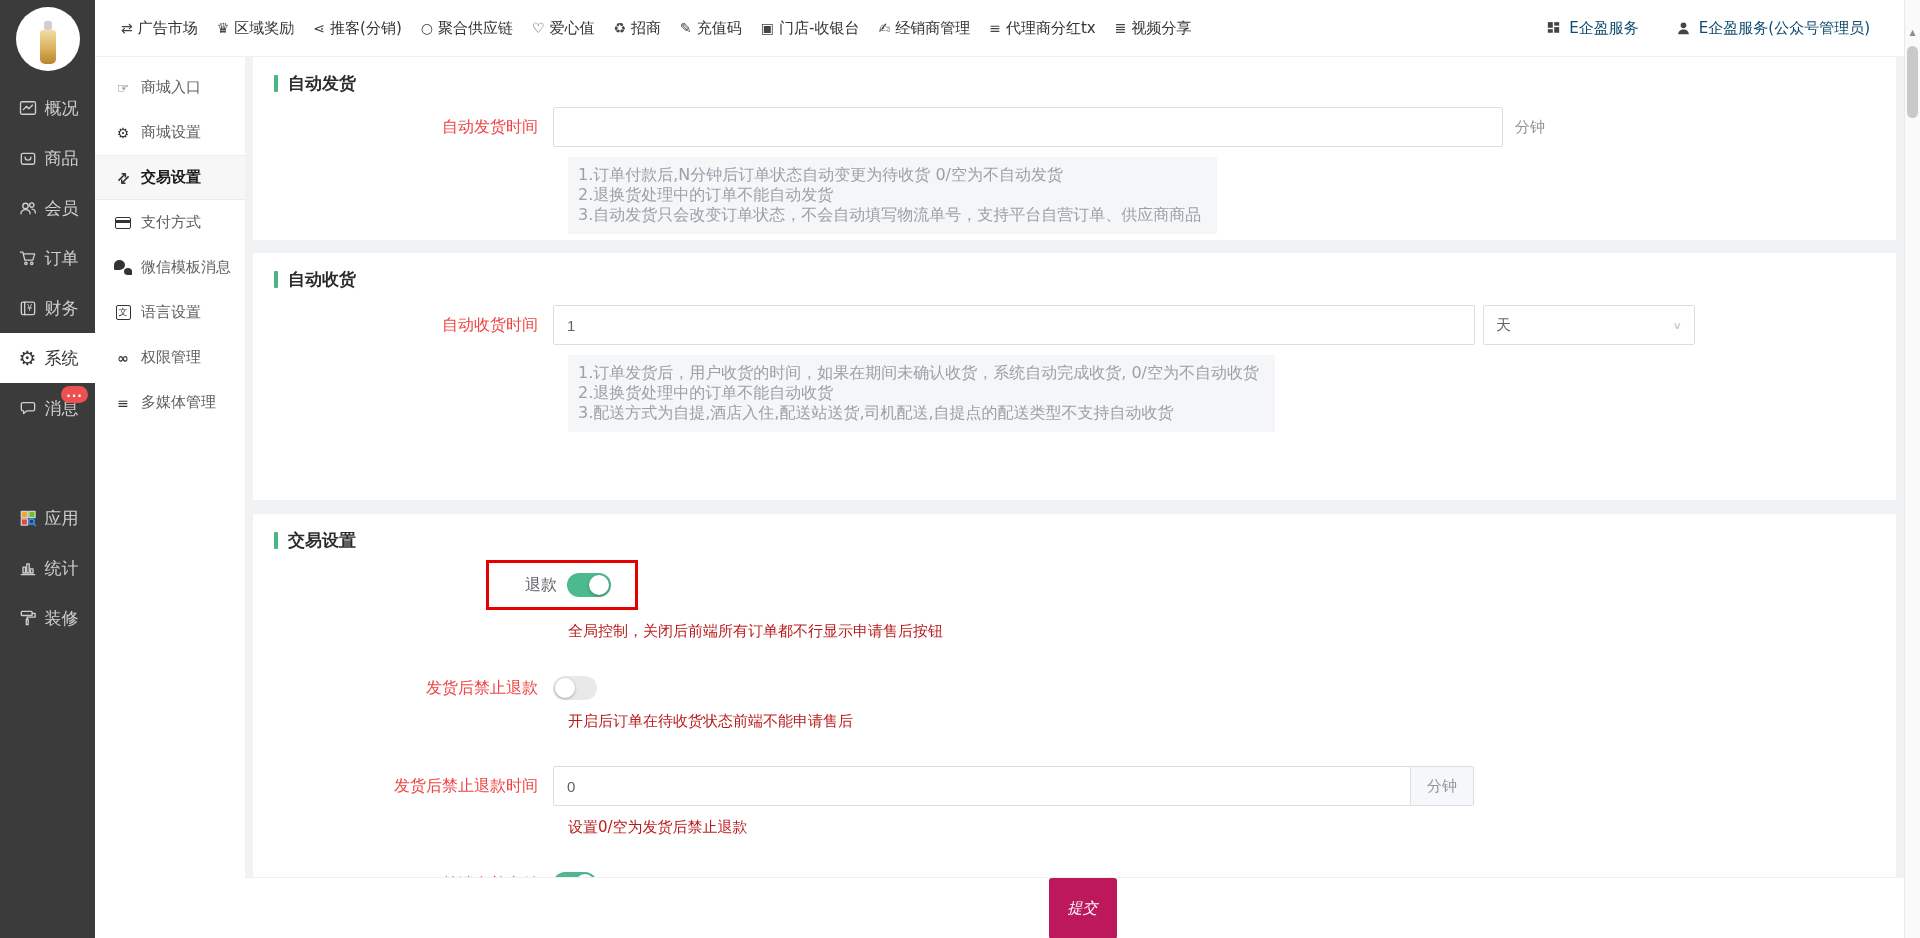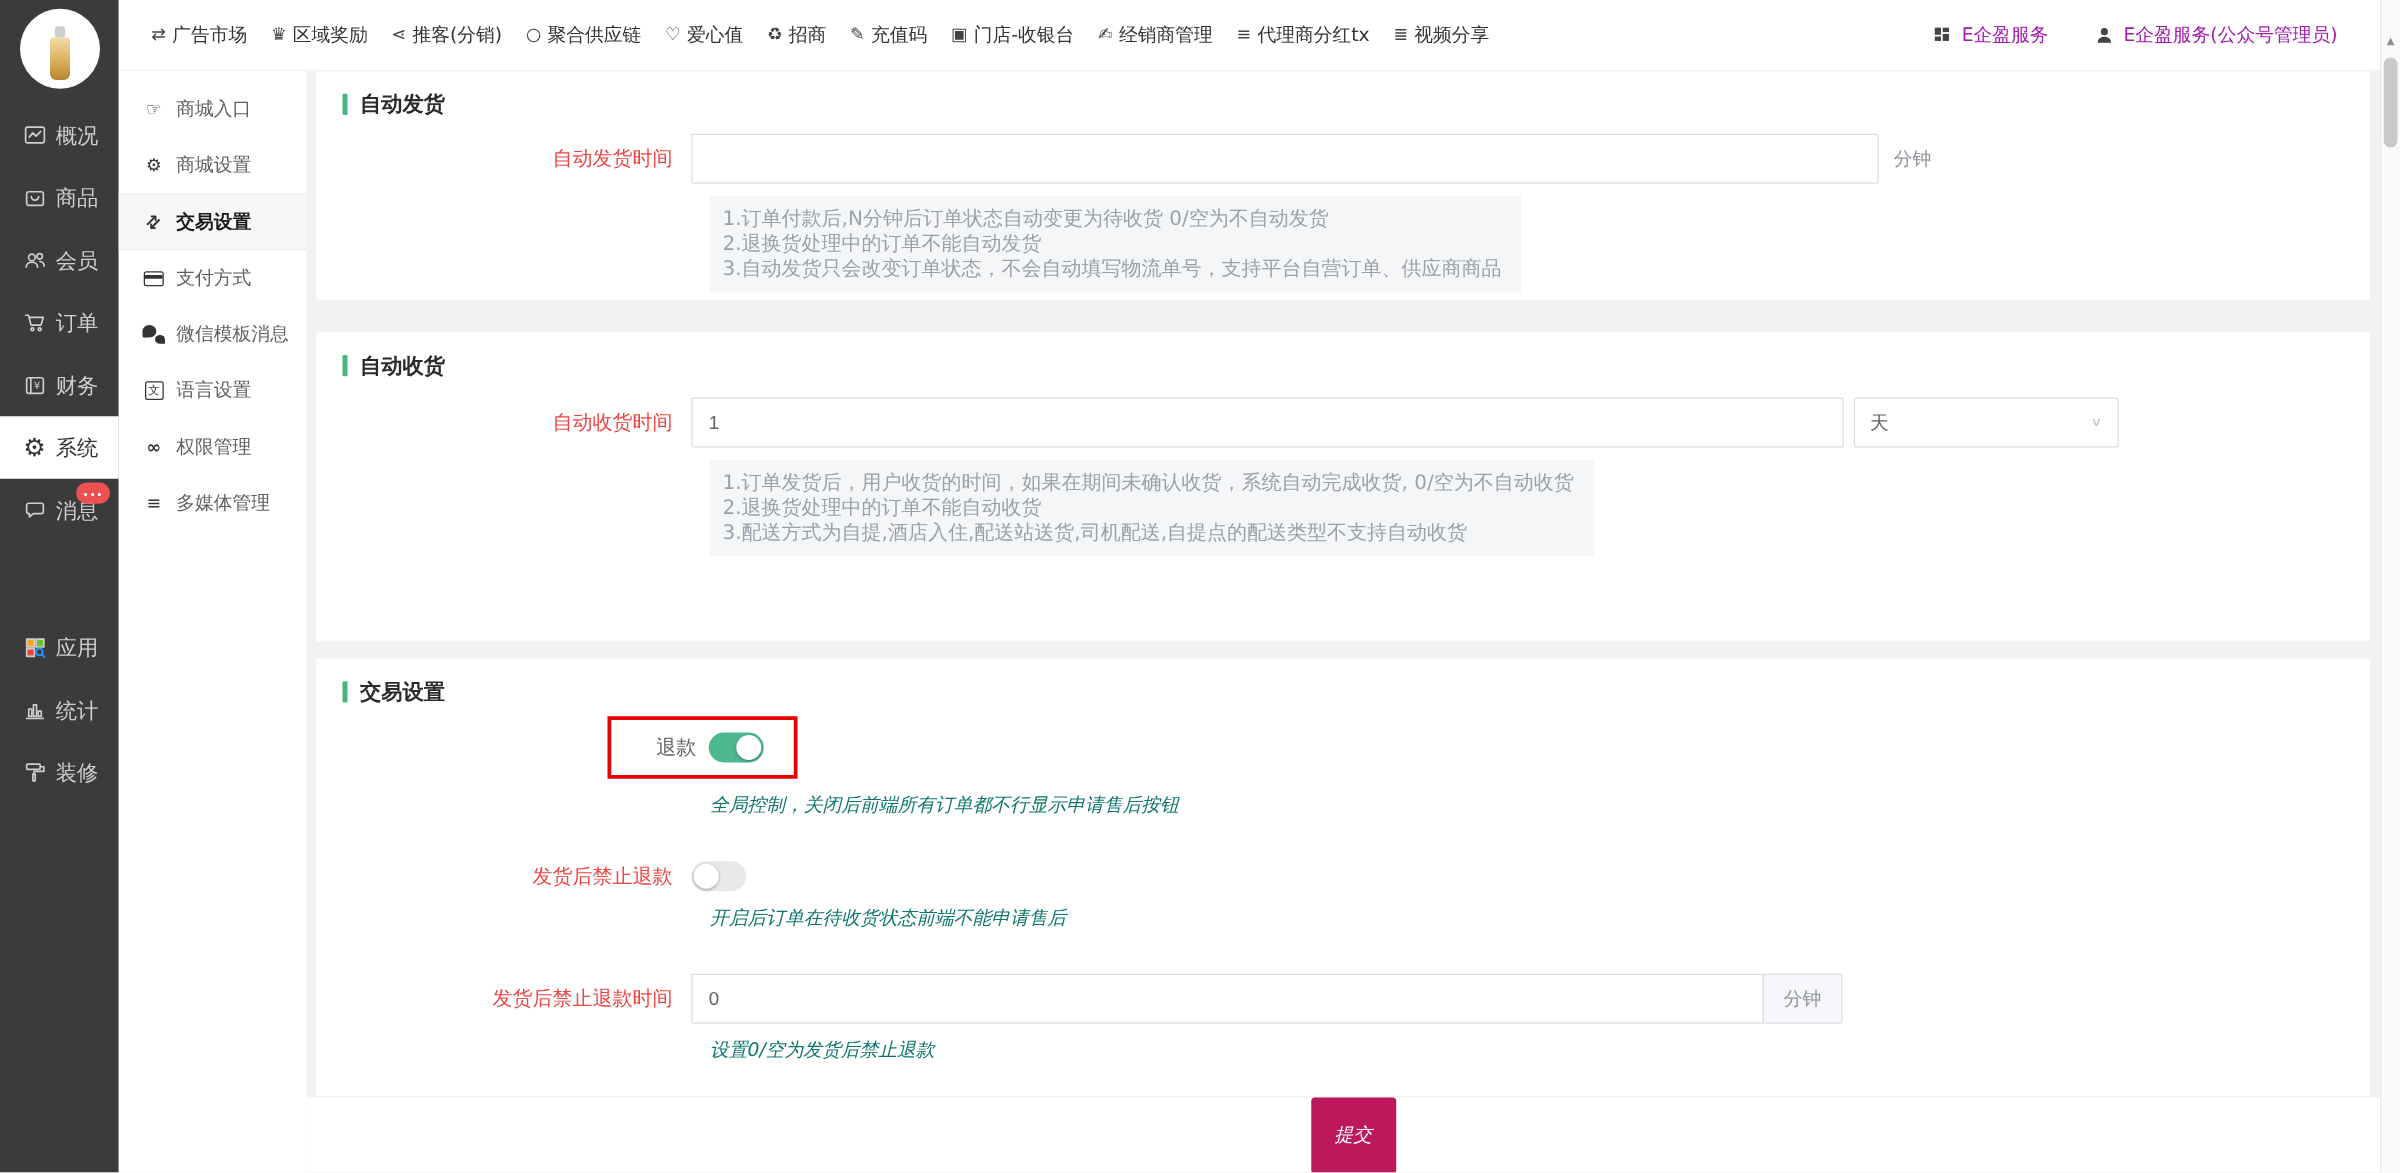--- a/index.html
+++ b/index.html
@@ -29,21 +29,21 @@
                min-width:27px; height:17px; font-size:12px; line-height:12px; text-align:center;
                letter-spacing:1px; padding-top:1px; font-weight:bold; }
   .side-gap { height:60px; }
   
   .right-col { flex:1; display:flex; flex-direction:column; min-width:0; }
   .topbar { height:57px; background:#fff; border-bottom:1px solid #f0f0f0; flex-shrink:0;
             display:flex; align-items:center; padding:0 50px 0 26px; gap:19px; }
   .nav-item { display:flex; align-items:center; gap:5px; font-size:15px; color:#333; white-space:nowrap; cursor:pointer; }
   .nav-item .nic { font-size:14px; color:#444; }
   .topbar-right { margin-left:auto; display:flex; gap:36px; align-items:center; }
-  .tr-item { display:flex; align-items:center; gap:7px; font-size:15px; color:#a21caf; white-space:nowrap; cursor:pointer; }
+  .tr-item { display:flex; align-items:center; gap:7px; font-size:15px; color:#0c4a6e; white-space:nowrap; cursor:pointer; }
   .tr-item svg { width:17px; height:17px; fill:#444; }
   
   .body-row { flex:1; display:flex; min-height:0; }
   .subnav { width:150px; background:#fff; flex-shrink:0; padding-top:8px; }
   .sub-item { height:45px; display:flex; align-items:center; padding-left:19px; gap:9px;
               font-size:15px; color:#5f5f5f; cursor:pointer; white-space:nowrap; }
   .sub-item .sic { width:18px; display:flex; align-items:center; justify-content:center; font-size:14px; color:#333; flex-shrink:0; }
   .sub-item.active { background:#f7f7f7; border-top:1px solid #ececec; border-bottom:1px solid #ececec;
                      color:#1a1a1a; font-weight:bold; }
   .rot45 { transform:rotate(-45deg); display:inline-block; }
@@ -51,42 +51,42 @@
   .card-icon::after { content:""; position:absolute; left:0; right:0; top:2.5px; height:2.5px; background:currentColor; }
   .wx-icon { position:relative; width:18px; height:15px; }
   .wx-icon::before { content:""; position:absolute; left:0; top:0; width:11px; height:10px; border-radius:50% 50% 50% 10%; background:currentColor; }
   .wx-icon::after { content:""; position:absolute; right:0; bottom:0; width:8px; height:7px; border-radius:50% 50% 10% 50%; background:currentColor; }
   .lang-icon { width:15px; height:15px; border:1.5px solid currentColor; border-radius:2px;
                display:flex; align-items:center; justify-content:center; font-size:9px; }
   
   .content { flex:1; background:#f1f2f4; display:flex; flex-direction:column; min-width:0; padding:0 24px 0 8px; overflow:hidden; }
   .card { background:#fff; }
   .card-1 { height:183px; }
-  .card-2 { height:247px; margin-top:26px; }
+  .card-2 { height:247px; margin-top:13px; }
   .card-3 { flex:1; margin-top:14px; overflow:hidden; }
   .sec-head { display:flex; align-items:center; gap:10px; padding:15px 0 0 21px; }
   .sec-bar { width:4px; height:17px; background:#49b680; border-radius:1px; }
   .sec-title { font-size:17px; font-weight:bold; color:#2b2b2b; }
   .form-row { display:flex; align-items:center; margin-top:12px; }
   .f-label { width:300px; text-align:right; padding-right:15px; font-size:16px; color:#ef4444; flex-shrink:0; white-space:nowrap; }
   .inp { height:40px; border:1px solid #dcdee2; border-radius:2px; background:#fff; font-size:15px;
          color:#606266; padding:0 13px; outline:none; }
   .inp1 { width:950px; }
   .inp2 { width:922px; }
   .inp3 { width:858px; }
   .suffix-text { margin-left:12px; font-size:15px; color:#8c9198; }
   .unit-select { width:212px; height:40px; border:1px solid #dcdee2; border-radius:2px; margin-left:8px;
                  display:flex; align-items:center; justify-content:space-between; padding:0 12px;
                  font-size:15px; color:#606266; cursor:pointer; background:#fff; }
   .chev { color:#c0c4cc; font-size:13px; transform:scaleY(.75); }
   .addon { width:64px; height:40px; background:#f5f7fa; border:1px solid #dcdee2; margin-left:-1px;
            display:flex; align-items:center; justify-content:center; font-size:15px; color:#909399; border-radius:0 2px 2px 0; }
   .help-block { width:fit-content; margin:10px 0 0 315px; background:#f4f6f8; color:#9aa1a9;
                 font-size:16px; line-height:20px; padding:8px 16px 9px 10px; }
-  .helper { margin:12px 0 0 315px; font-size:15px; color:#0f766e;font-style:italic; }
+  .helper { margin:12px 0 0 315px; font-size:15px; color:#b91c1c; }
   .t-row { display:flex; align-items:center; margin-top:35px; }
   .refund-box { margin:8px 0 0 233px; display:inline-flex; width:fit-content; align-items:center; gap:10px;
                 border:3px solid #e60000; padding:10px 24px 10px 36px; }
   .t-label { font-size:16px; color:#606266; white-space:nowrap; }
   .toggle { width:44px; height:24px; border-radius:12px; position:relative; cursor:pointer; flex-shrink:0; }
   .toggle.on { background:#4cb98f; }
   .toggle.off { background:#e9e9eb; }
   .knob { position:absolute; top:2px; width:20px; height:20px; border-radius:50%; background:#fff;
           box-shadow:0 1px 3px rgba(0,0,0,.3); }
   .on .knob { right:2px; } .off .knob { left:2px; }

